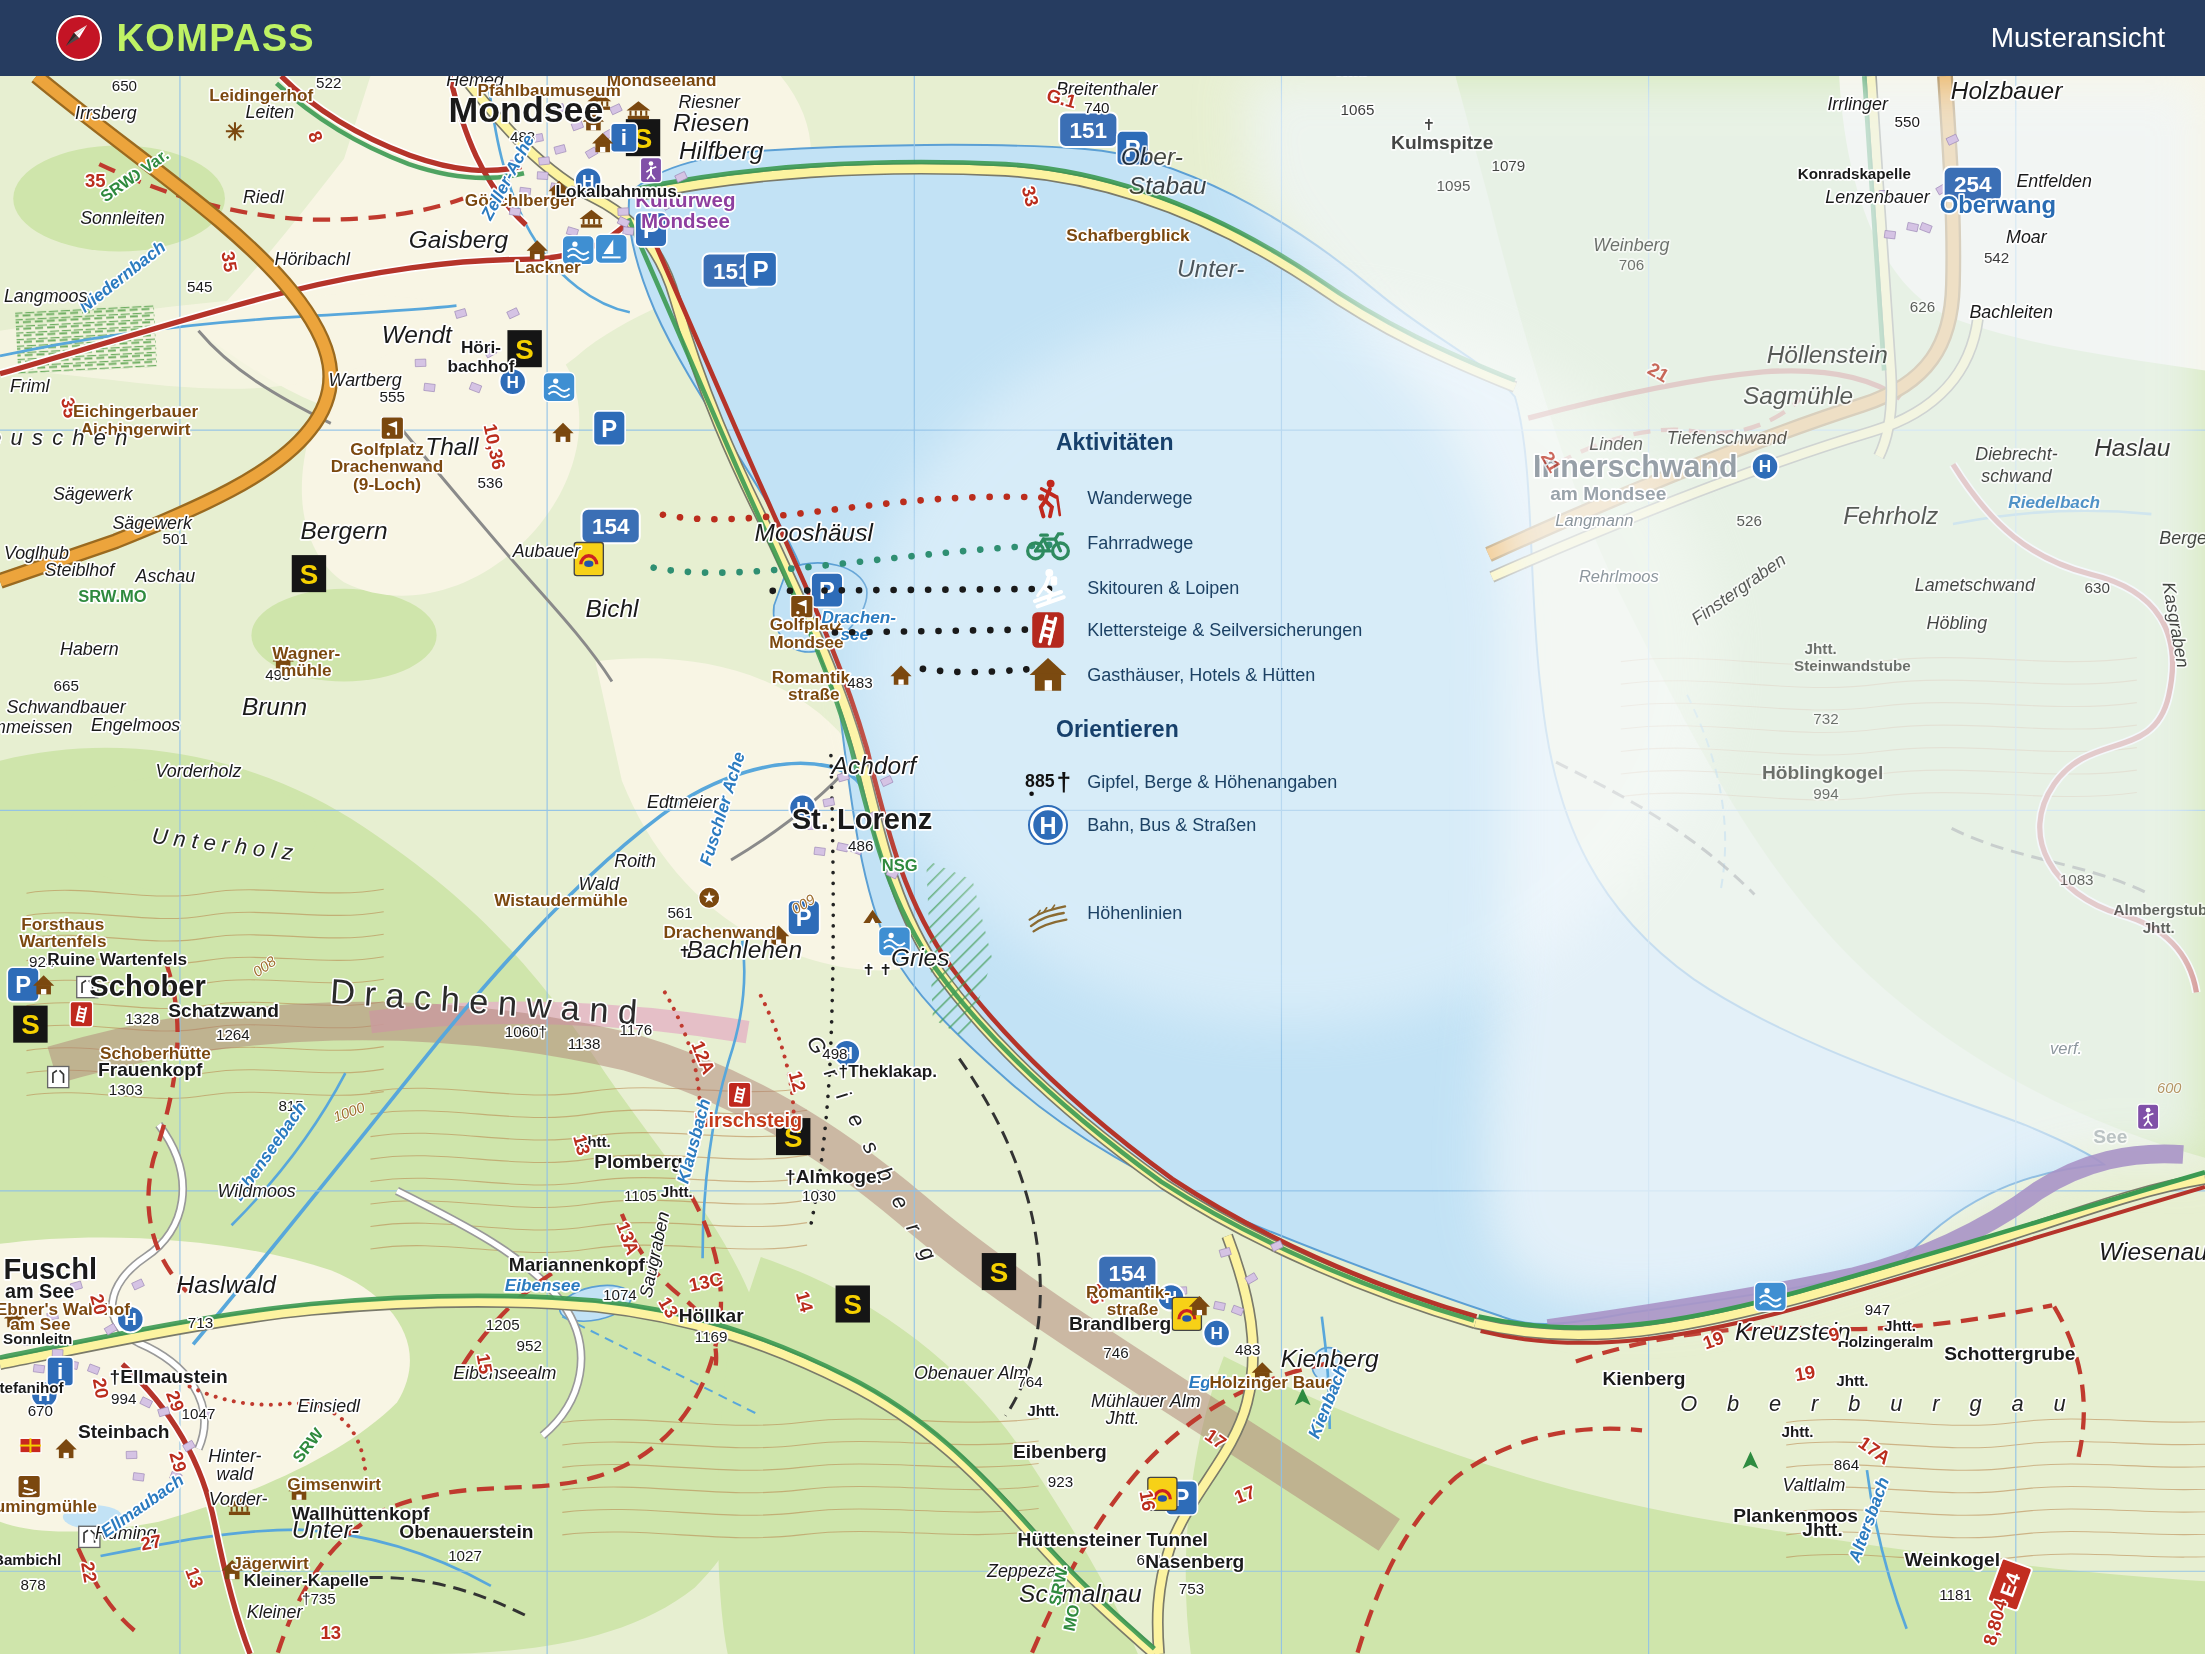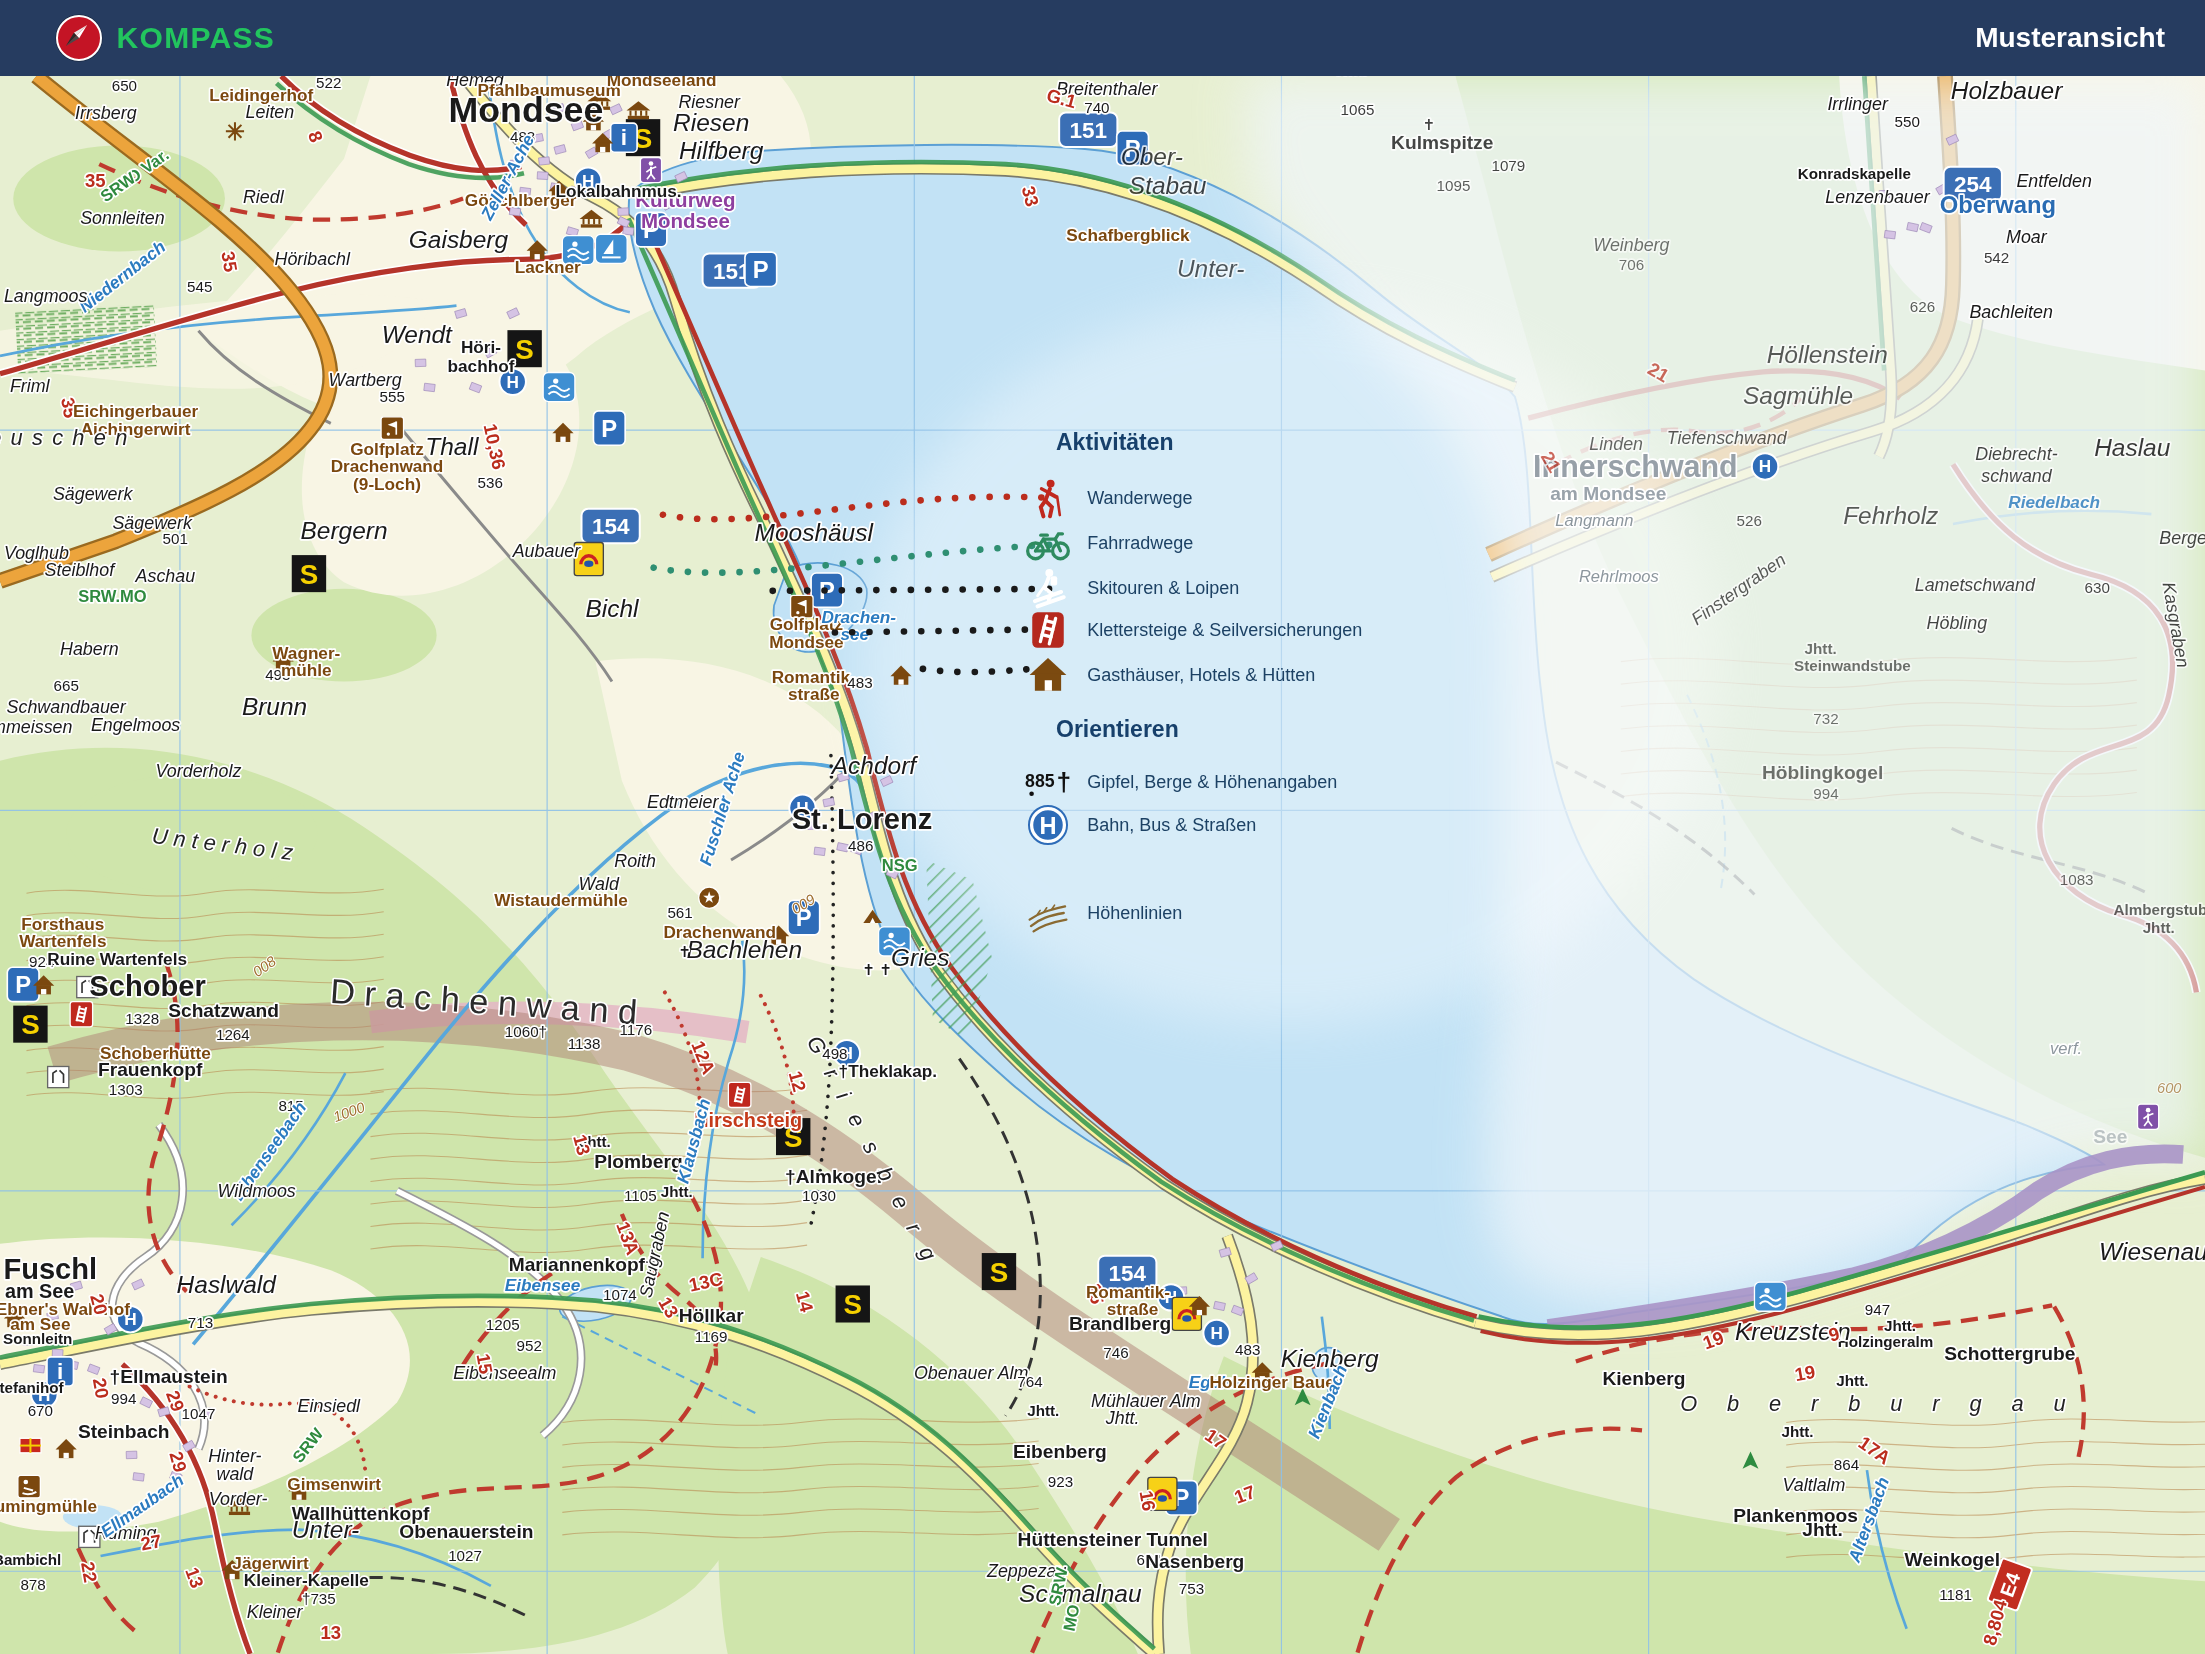--- a/index.html
+++ b/index.html
@@ -11,22 +11,22 @@
   html,body{margin:0;padding:0}
   body{width:2205px;height:1654px;position:relative;overflow:hidden;
        background:var(--c-land);font-family:"Liberation Sans",sans-serif}
   
   #header{position:absolute;left:0;top:0;width:2205px;height:76px;background:var(--c-header);
           display:flex;align-items:center;justify-content:space-between;z-index:50}
   #brand{display:flex;align-items:center;gap:14.6px;margin-left:56px}
   #brand .logo{width:42px;height:42px;border-radius:50%;background:var(--c-brand);
           border:2.6px solid #fff;position:relative;box-shadow:0 0 0 0.7px rgba(0,0,0,.3)}
   #brand .logo svg{position:absolute;left:0;top:0}
-  #brand .word{color:#22c55e;font-size:30px;font-weight:bold;letter-spacing:1.3px}
-  #htitle{color:#fff;font-size:28px;font-weight:bold;margin-right:40px}
+  #brand .word{color:#bef264;font-size:38px;font-weight:bold;letter-spacing:1.3px}
+  #htitle{color:#fff;font-size:28px;font-weight:normal;margin-right:40px}
   
   #map{position:absolute;left:0;top:0;z-index:1}
   .water{fill:var(--c-water)}
   
   text.ml{font-family:"Liberation Sans",sans-serif;fill:#1a1a1a;text-anchor:middle;
           paint-order:stroke;stroke:#ffffff;stroke-width:5px;stroke-linejoin:round}
   text.xl{font-size:54px;font-weight:800}
   text.lg{font-size:44px;font-weight:700}
   text.sub{font-size:30px;font-weight:700}
   text.md{font-size:29px;font-weight:600}

